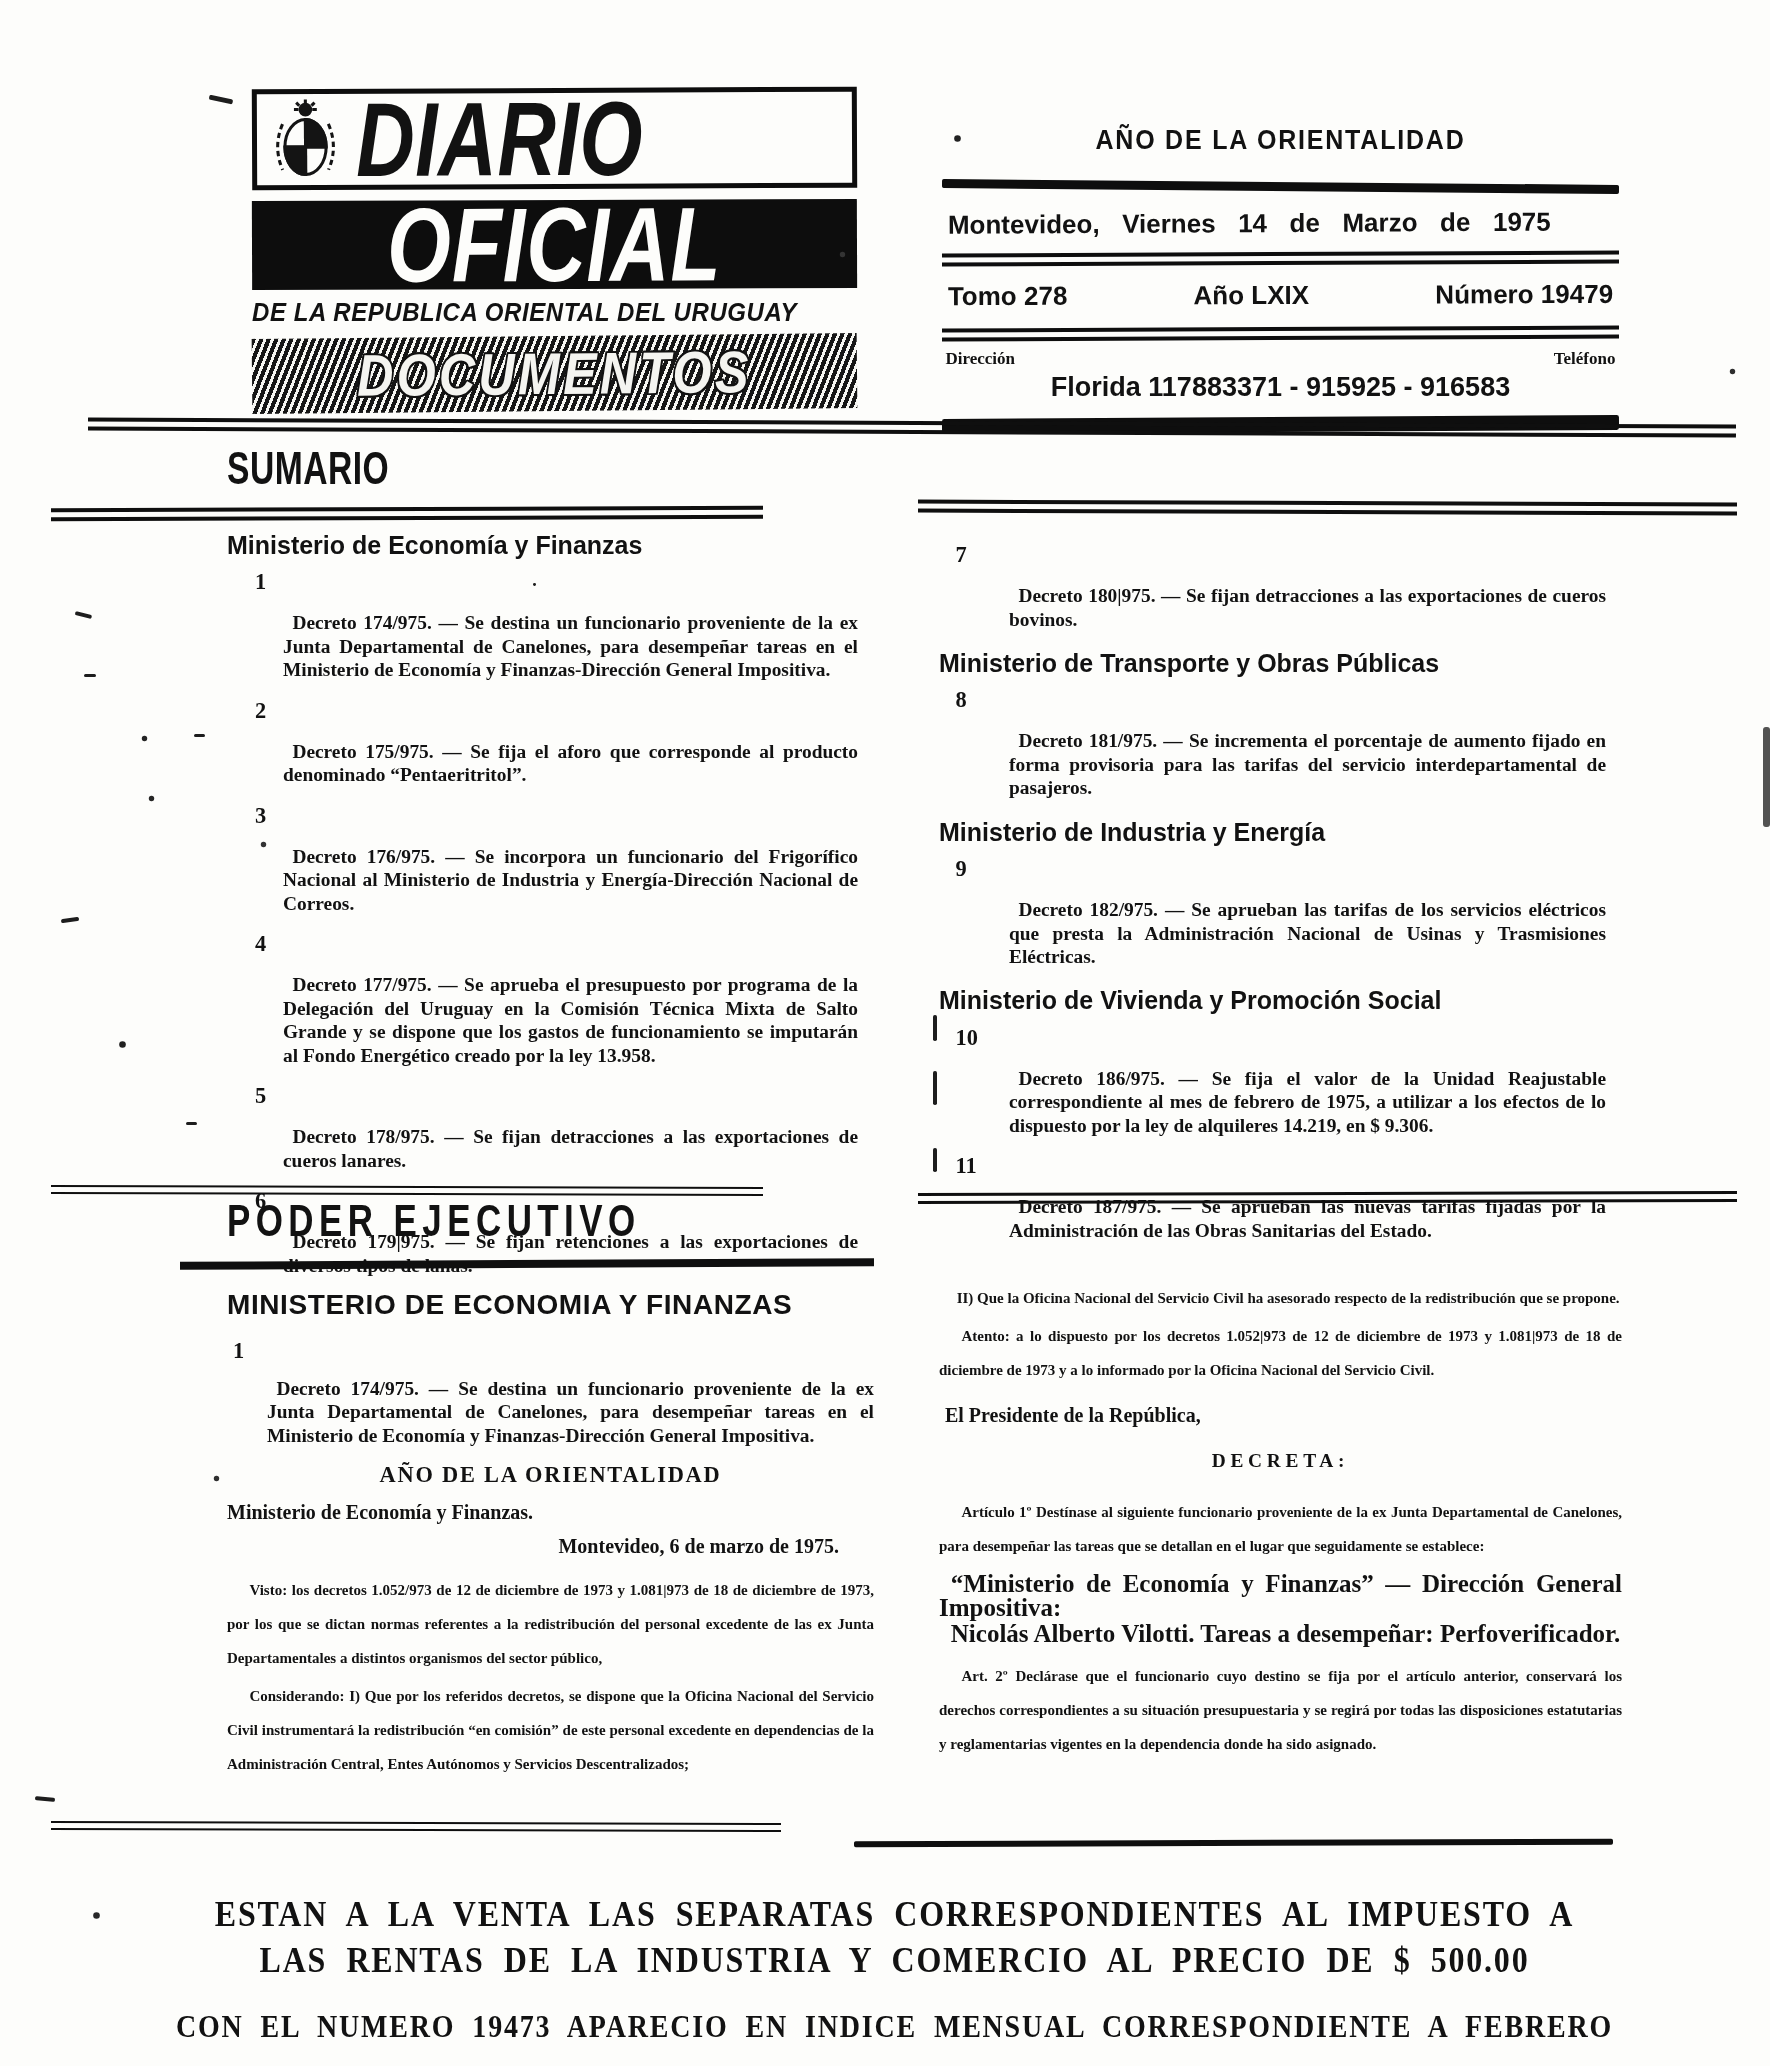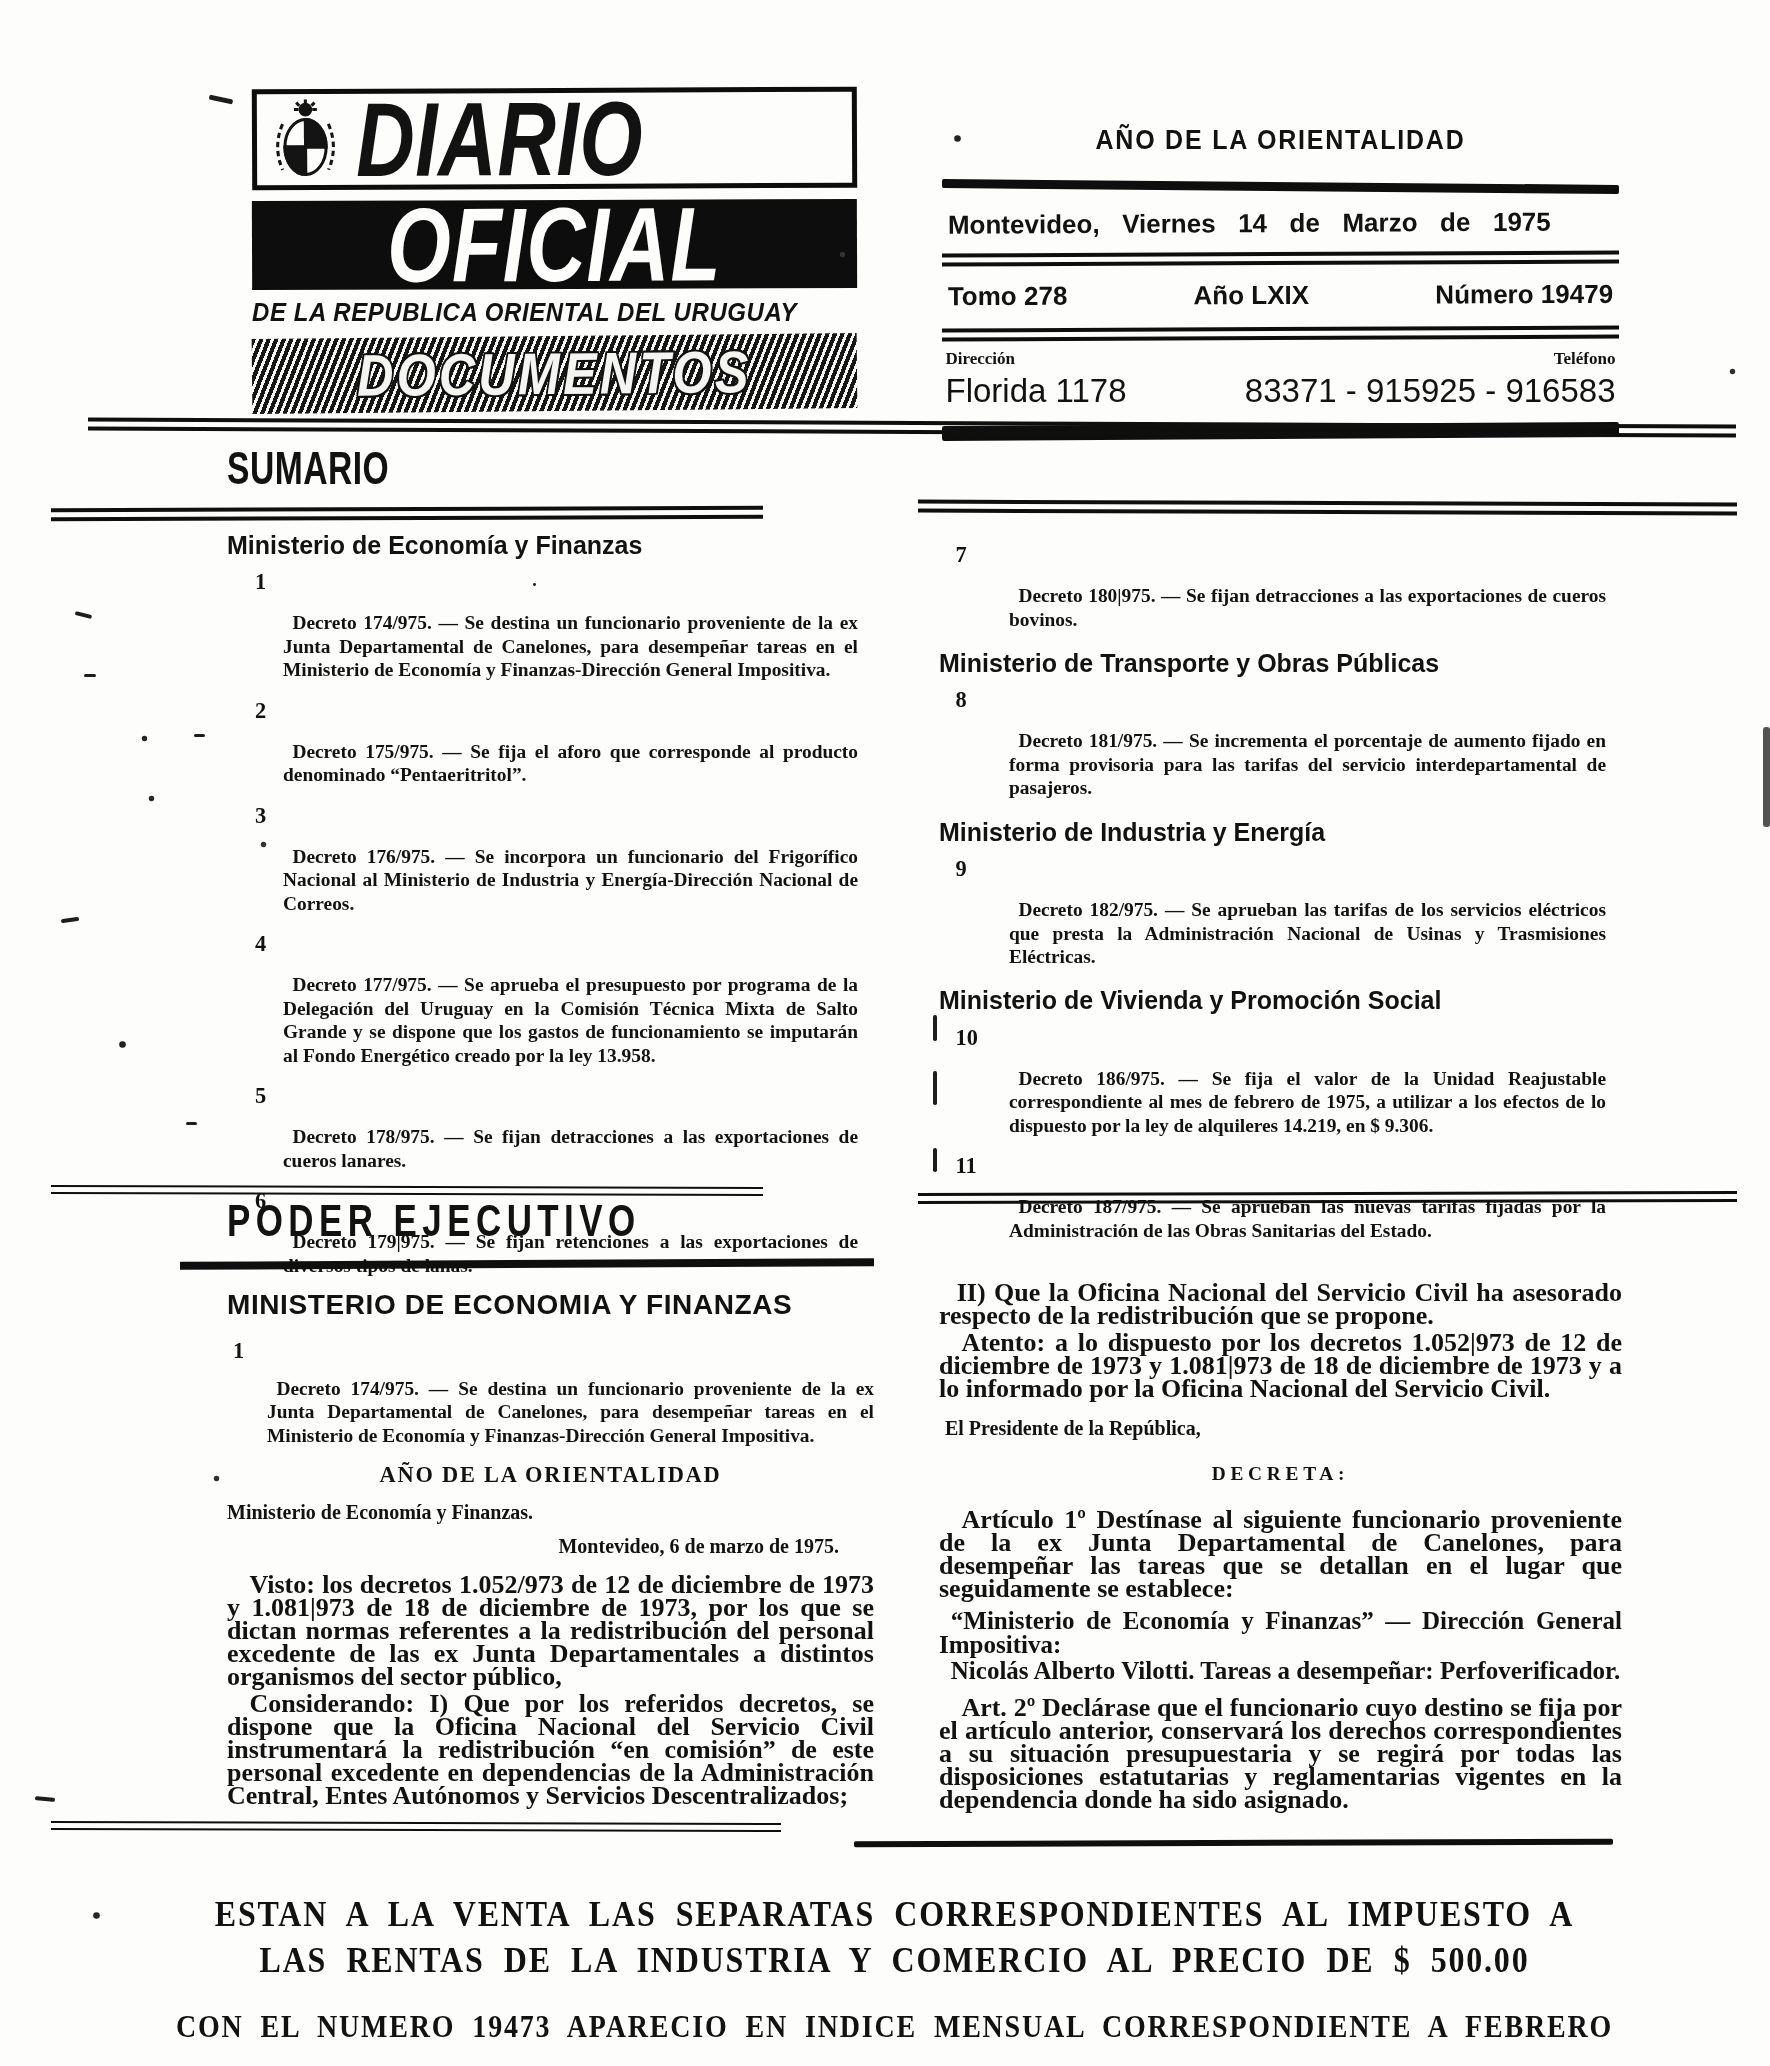--- a/index.html
+++ b/index.html
@@ -26,21 +26,21 @@
       text-shadow:1.8px 1.8px 0 #111,-1.8px -1.8px 0 #111,1.8px -1.8px 0 #111,-1.8px 1.8px 0 #111,0 1.8px 0 #111,0 -1.8px 0 #111,1.8px 0 0 #111,-1.8px 0 0 #111;}
   
   .info-box{position:absolute;left:942px;top:125px;width:677px;font-family:"Liberation Sans",sans-serif;}
   .ib-motto{text-align:center;font-weight:bold;font-size:25px;letter-spacing:1.8px;transform:scaleY(1.08);}
   .ib-rule{height:8.8px;background:#0e0e0e;border-radius:1.8px;margin-top:28px;transform:rotate(0.5deg);}
   .ib-row{display:flex;justify-content:space-between;align-items:baseline;padding:0 3.5px;}
   .ib-date{font-weight:bold;font-size:26px;padding:16.5px 5.9px 14px;word-spacing:15.3px;transform:rotate(-0.3deg);}
   .ib-dbl{height:4.7px;border-top:4.1px solid #0e0e0e;border-bottom:4.1px solid #0e0e0e;transform:rotate(-0.25deg);}
   .ib-tomo{font-weight:bold;font-size:26px;padding:15.3px 5.9px 15.3px;transform:rotate(-0.2deg);}
   .ib-labels{font-family:"Liberation Serif",serif;font-weight:bold;font-size:17px;padding:9.4px 3.5px 1.2px;}
-  .ib-values{font-weight:normal;font-size:33px;padding:2.4px 3.5px 14px;}
+  .ib-values{font-weight:bold;font-size:27px;padding:2.4px 3.5px 14px;justify-content:center;}
   .ib-bottom{height:15.3px;background:#0e0e0e;border-radius:2.4px;transform:rotate(-0.35deg);}
   
   .rule{position:absolute;background:#0f0f0f;}
   .dblrule{position:absolute;border-top:4.1px solid #0f0f0f;border-bottom:4.1px solid #0f0f0f;height:5.3px;}
   
   .sumario-title{position:absolute;left:227px;top:443px;margin:0;font-family:"Liberation Sans",sans-serif;
       font-weight:bold;font-size:41px;letter-spacing:0.6px;transform:scale(0.82,1.12);transform-origin:left top;}
   .col{position:absolute;}
   .col-left{left:227px;top:531px;width:647px;}
   .col-right{left:939px;top:533px;width:683px;}
@@ -58,21 +58,21 @@
             letter-spacing:5.9px;transform:scale(0.92,1.15);transform-origin:left top;white-space:nowrap;}
   .pe-rule{height:8.2px;background:#0f0f0f;margin:20px 0 21px -47px;width:694px;transform:rotate(-0.3deg);}
   .pe-ministry{margin:0 0 16.5px 0;font-family:"Liberation Sans",sans-serif;font-weight:bold;font-size:28px;
                letter-spacing:0.6px;transform:scaleY(1.02);transform-origin:left;}
   .pe-num{font-weight:bold;font-size:22.4px;margin:0 0 13px 5.9px;}
   .pe-decree{margin:0 0 15.3px 0;font-size:19.4px;line-height:23.5px;font-weight:bold;text-align:justify;
              padding-left:40px;text-indent:9.4px;}
   .pe-motto{text-align:center;font-weight:bold;font-size:22.4px;letter-spacing:1.8px;margin:11.8px 0 13px;}
   .pe-mline{font-size:20px;font-weight:bold;margin:0 0 4.7px;}
   .pe-dateline{font-size:20px;font-weight:bold;text-align:right;padding-right:35px;margin:10.6px 0 15.3px;}
-  .pe-para{margin:0 0 3.5px;font-size:26px;line-height:23px;font-weight:bold;text-align:justify;text-indent:22.4px;}
+  .pe-para{margin:0 0 3.5px;font-size:15px;line-height:34px;font-weight:bold;text-align:justify;text-indent:22.4px;}
   .pe-para .lead{font-weight:bold;}
   .pe-right{position:absolute;left:939px;top:1281px;width:683px;}
   .pe-pres{font-size:20px;font-weight:bold;margin:17.7px 0 0 5.9px;}
   .pe-decreta{text-align:center;font-weight:bold;font-size:19.4px;letter-spacing:4.7px;margin:22.4px 0 23.5px;}
   .pe-dest{margin:9.4px 0 2.4px;font-size:25px;line-height:23.5px;font-weight:bold;text-align:justify;text-indent:11.8px;}
   .pe-art{margin-top:14px;}
   
   .footer{position:absolute;left:141px;top:1891px;width:1507px;text-align:center;}
   .f-line{margin:0;font-weight:bold;font-size:32px;letter-spacing:1.8px;word-spacing:9.4px;
           transform:scaleY(1.12);line-height:1.45;}

